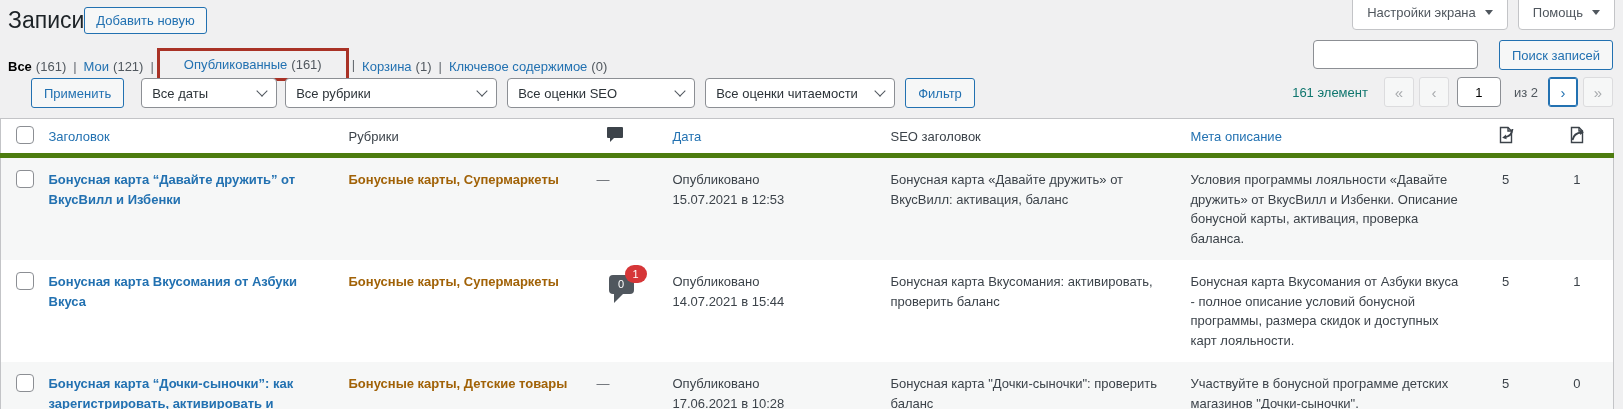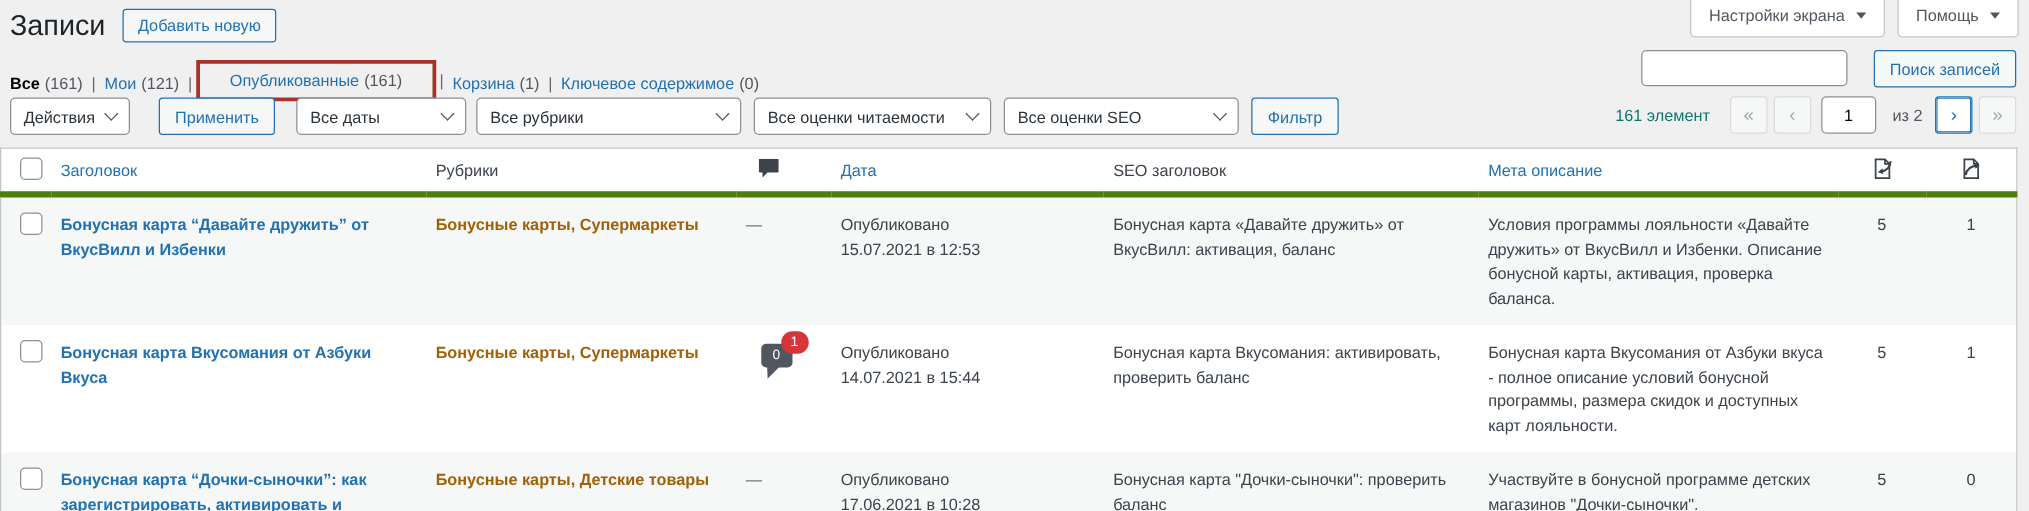--- a/index.html
+++ b/index.html
@@ -7,21 +7,21 @@
   a{text-decoration:none;}
   .toolbar-area{position:relative;height:118px;}
 
   
   .screen-meta{position:absolute;top:-6px;right:8px;display:flex;gap:10px;}
   .meta-btn{background:#fff;border:1px solid #c3c4c7;border-radius:4px;height:36px;
     padding:0 14px;color:#50575e;font-size:13px;display:flex;align-items:center;gap:9px;box-sizing:border-box;cursor:pointer;}
   .tri{width:0;height:0;border-left:4px solid transparent;border-right:4px solid transparent;border-top:5px solid #50575e;}
 
   
-  .title-row{position:absolute;top:6px;left:8px;display:flex;align-items:center;gap:14px;}
+  .title-row{position:absolute;top:6px;left:8px;display:flex;align-items:center;}
   .page-title{font-size:23px;font-weight:400;color:#1d2327;margin:0;line-height:1.25;}
   .add-new{padding:5px 11px;border:1px solid #2271b1;border-radius:3px;color:#2271b1;background:#f6f7f7;font-size:13px;cursor:pointer;}
 
   
   .subsubsub{position:absolute;top:55px;left:8px;margin:0;padding:0;list-style:none;display:flex;align-items:flex-end;}
   .subsubsub li{display:flex;align-items:center;}
   .subsubsub li:not(:last-child)::after{content:"|";margin:0 7px;color:#646970;}
   .view-label{color:#2271b1;}
   .view-count{color:#50575e;margin-left:4px;}
   .current .view-label{color:#000;font-weight:700;}
@@ -125,39 +125,35 @@
       </a>
     </li>
   </ul>
 
   <div class="search-box">
     <input class="search-input" value="" style="">
     <button class="btn-secondary">Поиск записей</button>
   </div>
 
   <div class="bulk-row">
-    <div class="select w-actions">
-      <span>Действия</span>
-      <span class="chev"></span>
-    </div>
     <button class="btn-secondary apply-btn">Применить</button>
     <div class="select w-dates">
       <span>Все даты</span>
       <span class="chev"></span>
     </div>
     <div class="select w-cats">
       <span>Все рубрики</span>
       <span class="chev"></span>
     </div>
+    <div class="select w-seo">
+      <span>Все оценки SEO</span>
+      <span class="chev"></span>
+    </div>
     <div class="select w-read">
       <span>Все оценки читаемости</span>
-      <span class="chev"></span>
-    </div>
-    <div class="select w-seo">
-      <span>Все оценки SEO</span>
       <span class="chev"></span>
     </div>
     <button class="btn-secondary filter-btn">Фильтр</button>
   </div>
 
   <div class="pagination">
     <span class="total">161 элемент</span>
     <span class="page-btn">«</span>
     <span class="page-btn">‹</span>
     <input class="current-page" value="1" style="">

